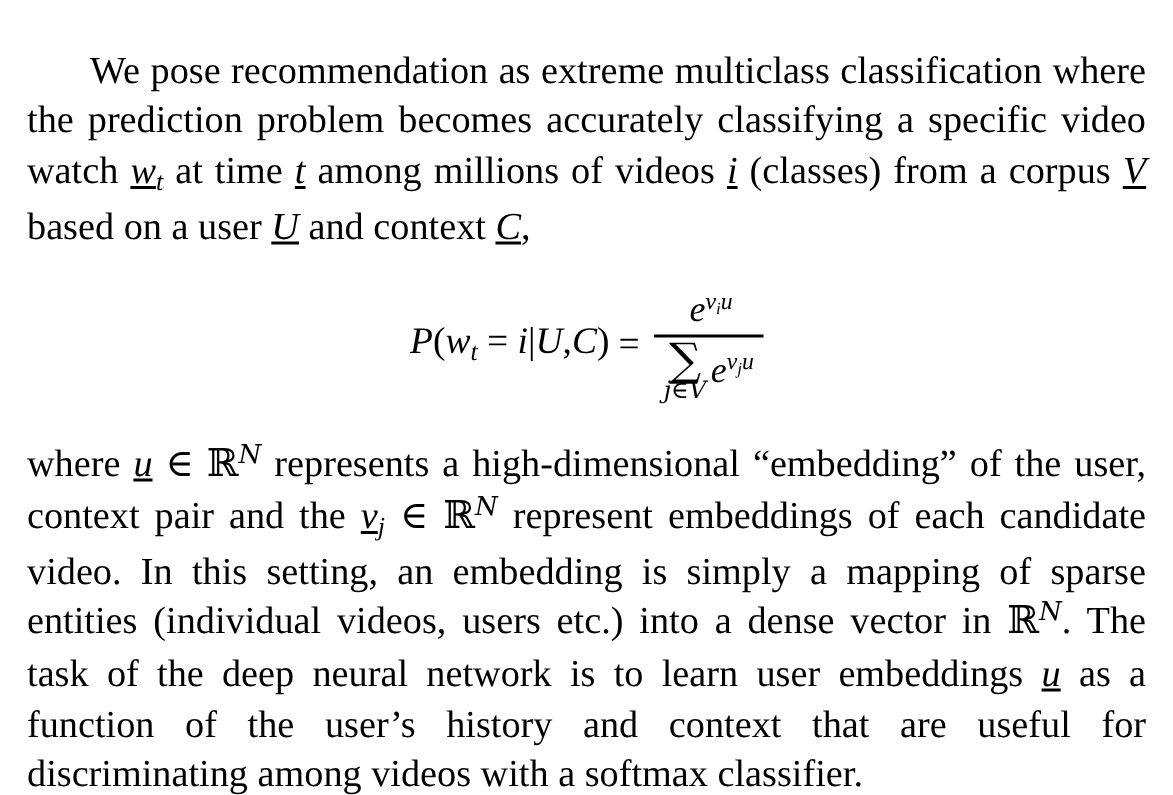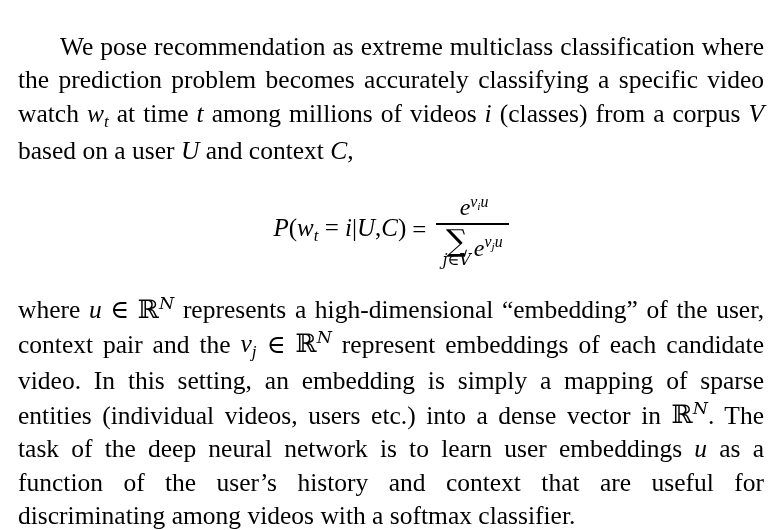--- a/index.html
+++ b/index.html
@@ -29,20 +29,21 @@
     hyphens: manual;
   }
   .para.first {
     text-indent: 42px;
   }
   .para-2 {
   }
   .math-var {
     font-style: italic;
     font-family: "Liberation Serif", serif;
+    text-decoration: underline;
   }
   .bb {
     font-family: "DejaVu Serif", serif;
     font-style: normal;
   }
   .sub {
     font-size: 0.68em;
     vertical-align: -0.28em;
     font-style: italic;
   }

